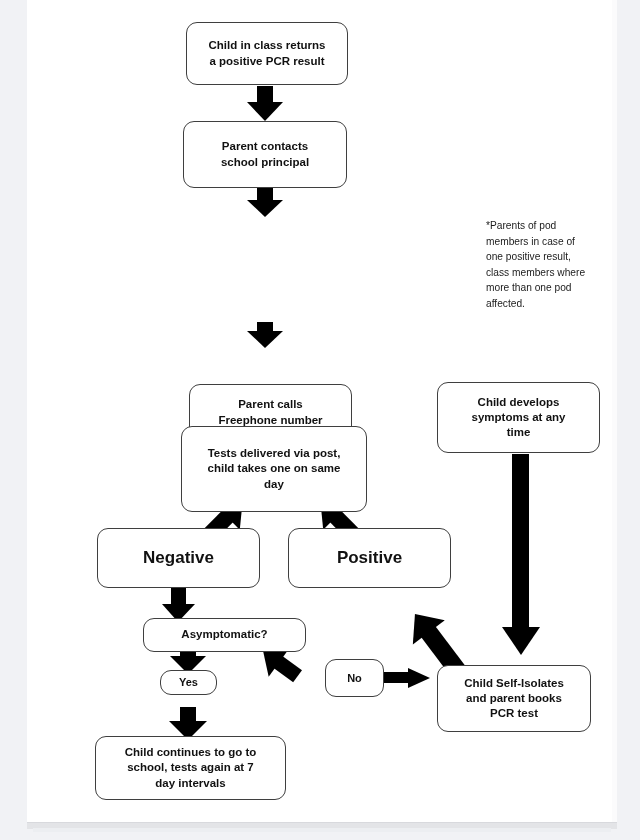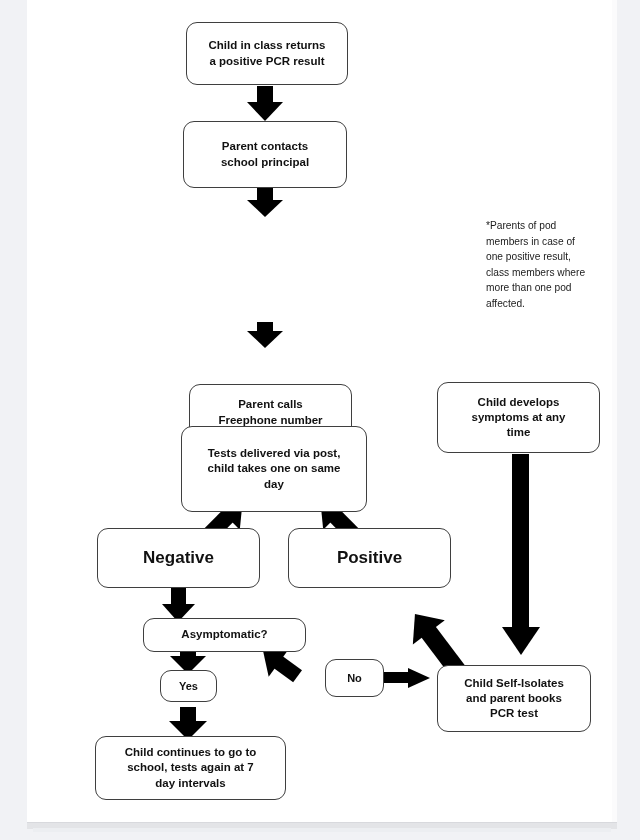--- a/index.html
+++ b/index.html
@@ -232,21 +232,21 @@
     <div class="node sz-normal" style="left:437px; top:382px; width:163px; height:71px;">
       <span class="txt">Child develops
 symptoms at any
 time</span>
     </div>
 
     <div class="node sz-normal" style="left:97px; top:618px; width:163px; height:34px;margin-left:46px;">
       <span class="txt">Asymptomatic?</span>
     </div>
 
-    <div class="node sz-small" style="left:160px; top:670px; width:57px; height:32px;">
+    <div class="node sz-small" style="left:160px; top:670px; width:57px; height:25px;">
       <span class="txt">Yes</span>
     </div>
 
     <div class="node sz-small" style="left:305px; top:659px; width:59px; height:38px;margin-left:20px;">
       <span class="txt">No</span>
     </div>
 
     <div class="node sz-normal" style="left:437px; top:665px; width:154px; height:67px;">
       <span class="txt">Child Self-Isolates
 and parent books

